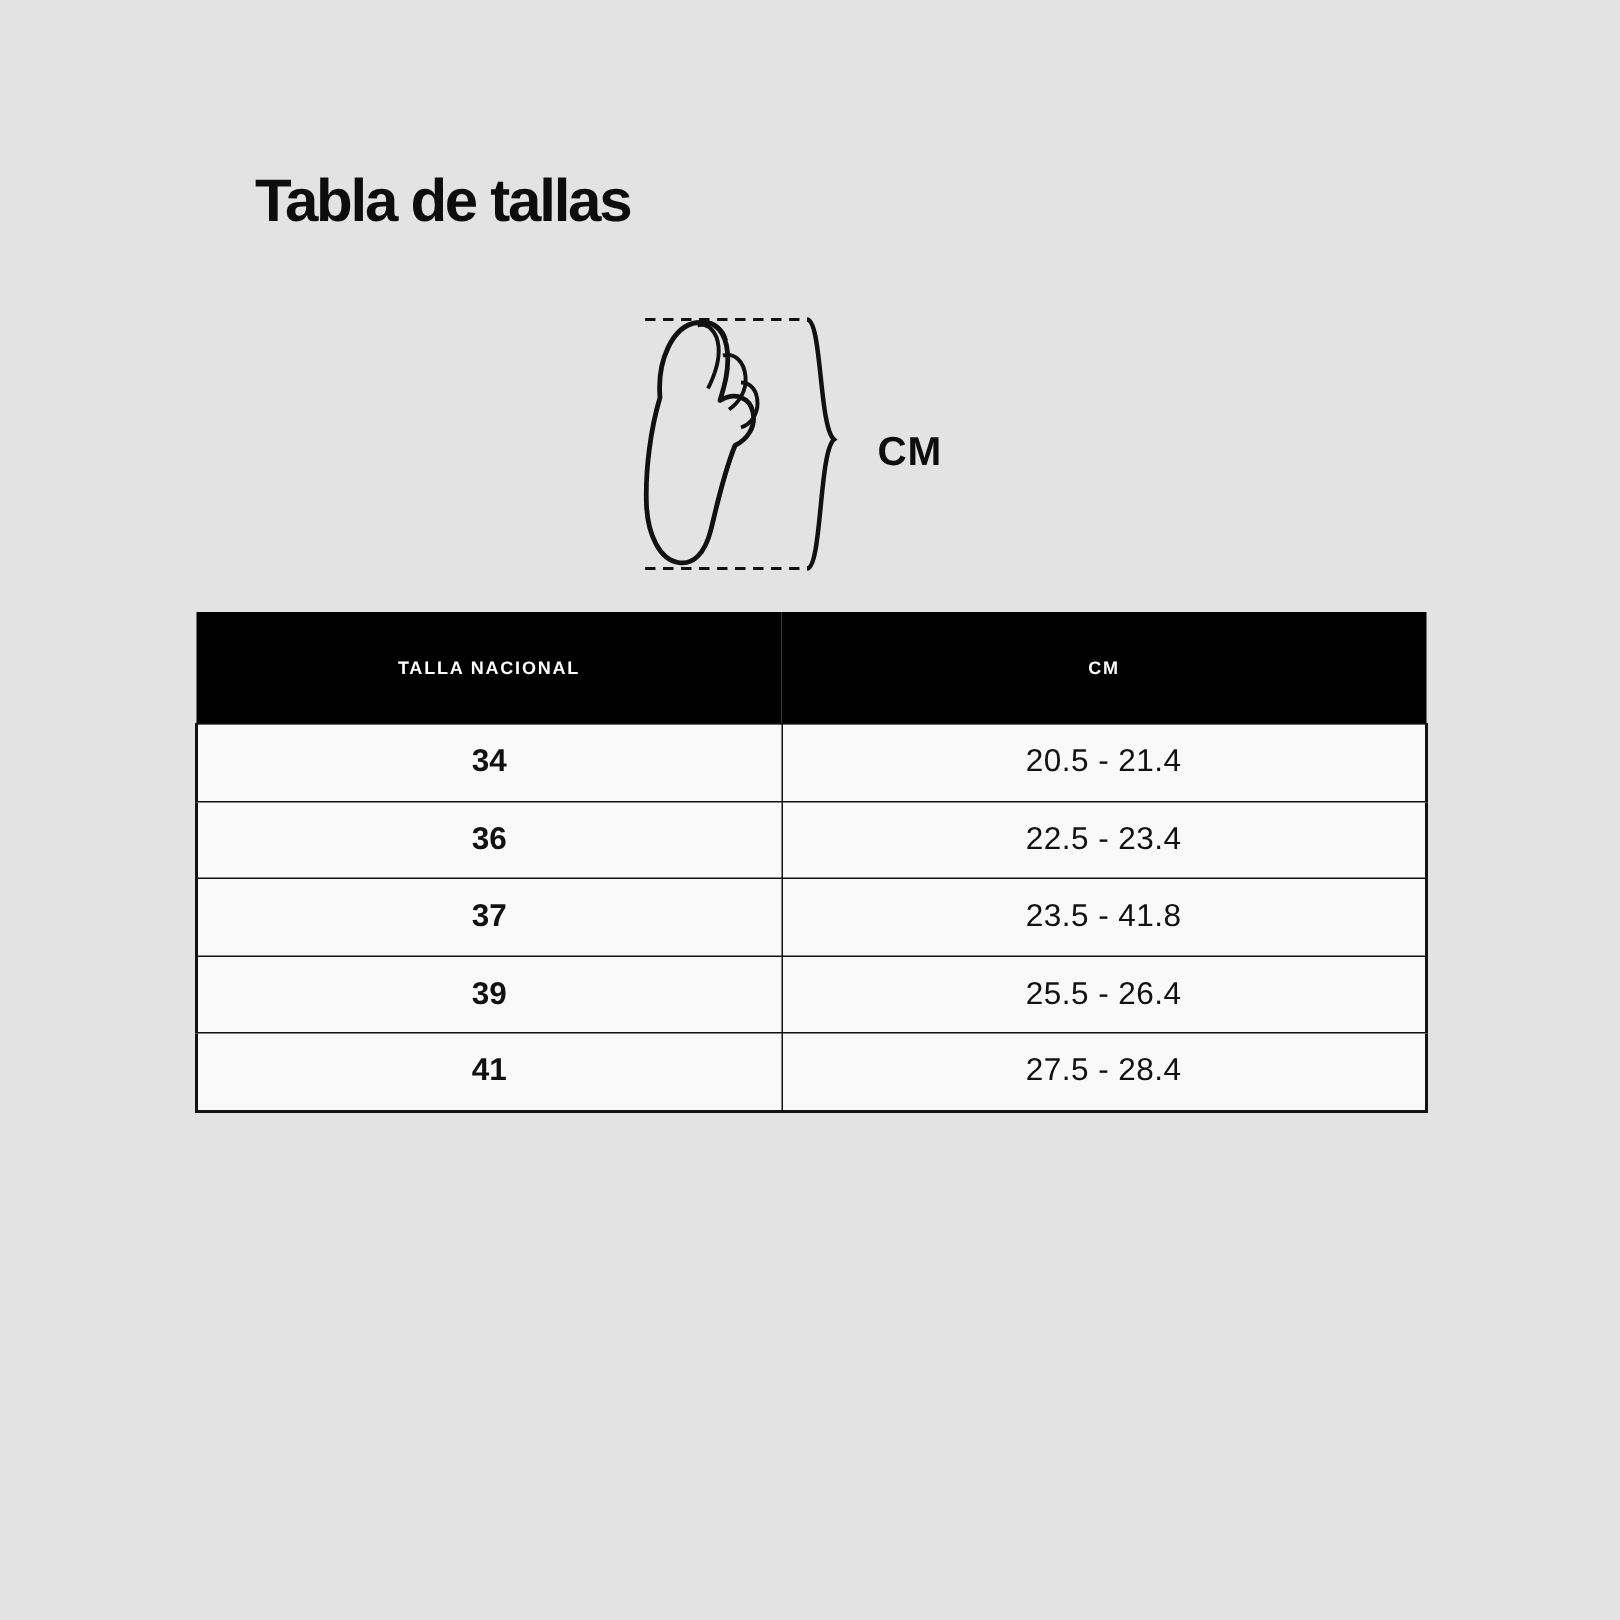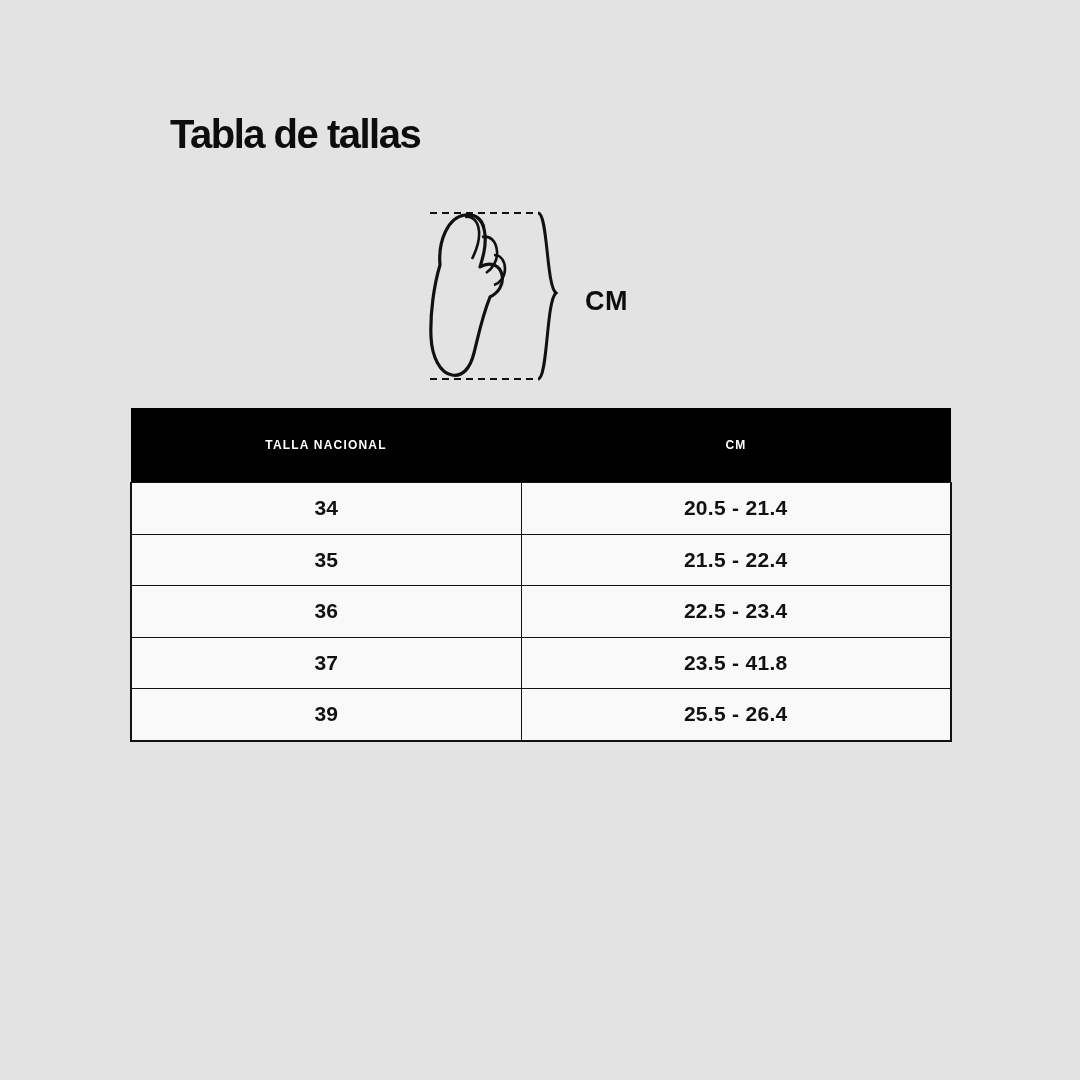--- a/index.html
+++ b/index.html
@@ -75,21 +75,21 @@
     height: 48.5px;
     text-align: center;
     font-size: 21px;
     border: 1px solid #121212;
     color: #111111;
   }
   table.sizes td.size {
     font-weight: bold;
   }
   table.sizes td.cm {
-    font-weight: bold;
+    font-weight: normal;
     letter-spacing: 0.3px;
     margin-left: 28px;
   }
   table.sizes tr td:first-child {
     border-left: 2px solid #121212;
     margin-top: 20px;
   }
   table.sizes tr td:last-child {
     border-right: 2px solid #121212;
   }
@@ -151,32 +151,32 @@
           <th>TALLA NACIONAL</th>
           <th>CM</th>
         </tr>
       </thead>
       <tbody>
         <tr>
           <td class="size">34</td>
           <td class="cm">20.5 - 21.4</td>
         </tr>
         <tr>
-          <td class="size">35</td>
-          <td class="cm">21.5 - 22.4</td>
-        </tr>
-        <tr>
           <td class="size">36</td>
           <td class="cm">22.5 - 23.4</td>
         </tr>
         <tr>
           <td class="size">37</td>
           <td class="cm">23.5 - 41.8</td>
         </tr>
         <tr>
           <td class="size">39</td>
           <td class="cm">25.5 - 26.4</td>
         </tr>
+        <tr>
+          <td class="size">41</td>
+          <td class="cm">27.5 - 28.4</td>
+        </tr>
       </tbody>
     </table>
   </div>
 
 </div>
 
 </body></html>

